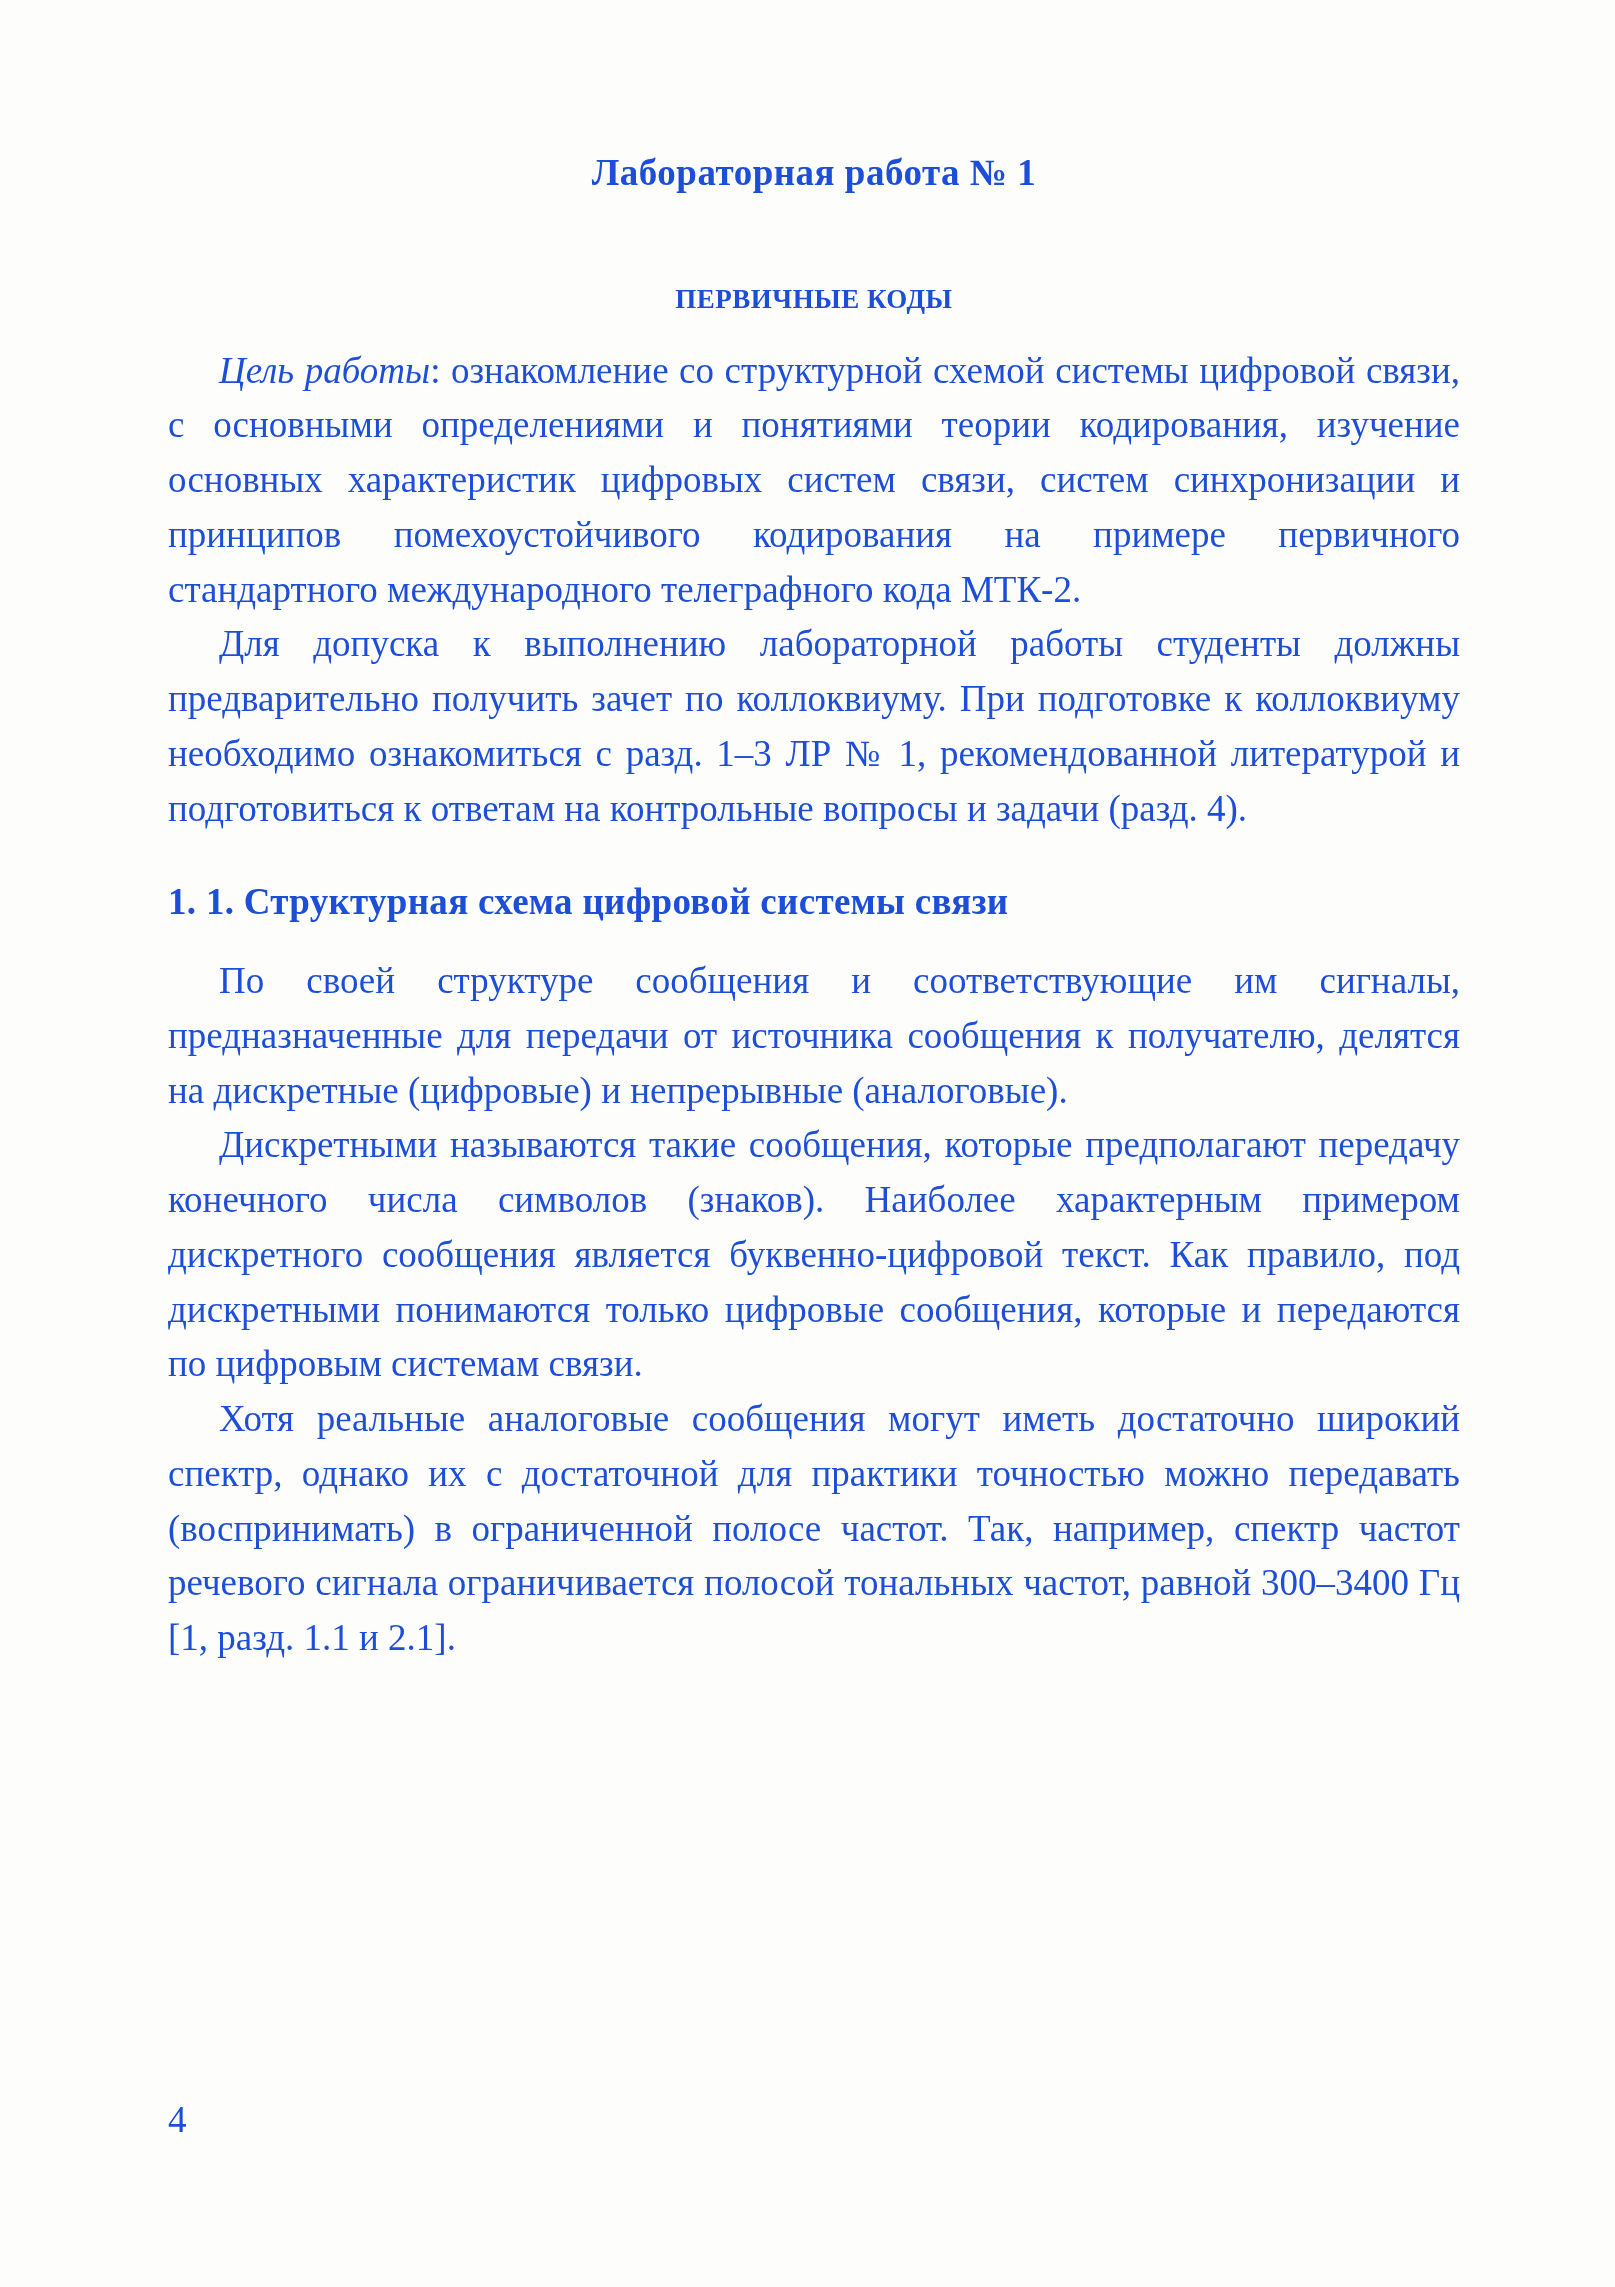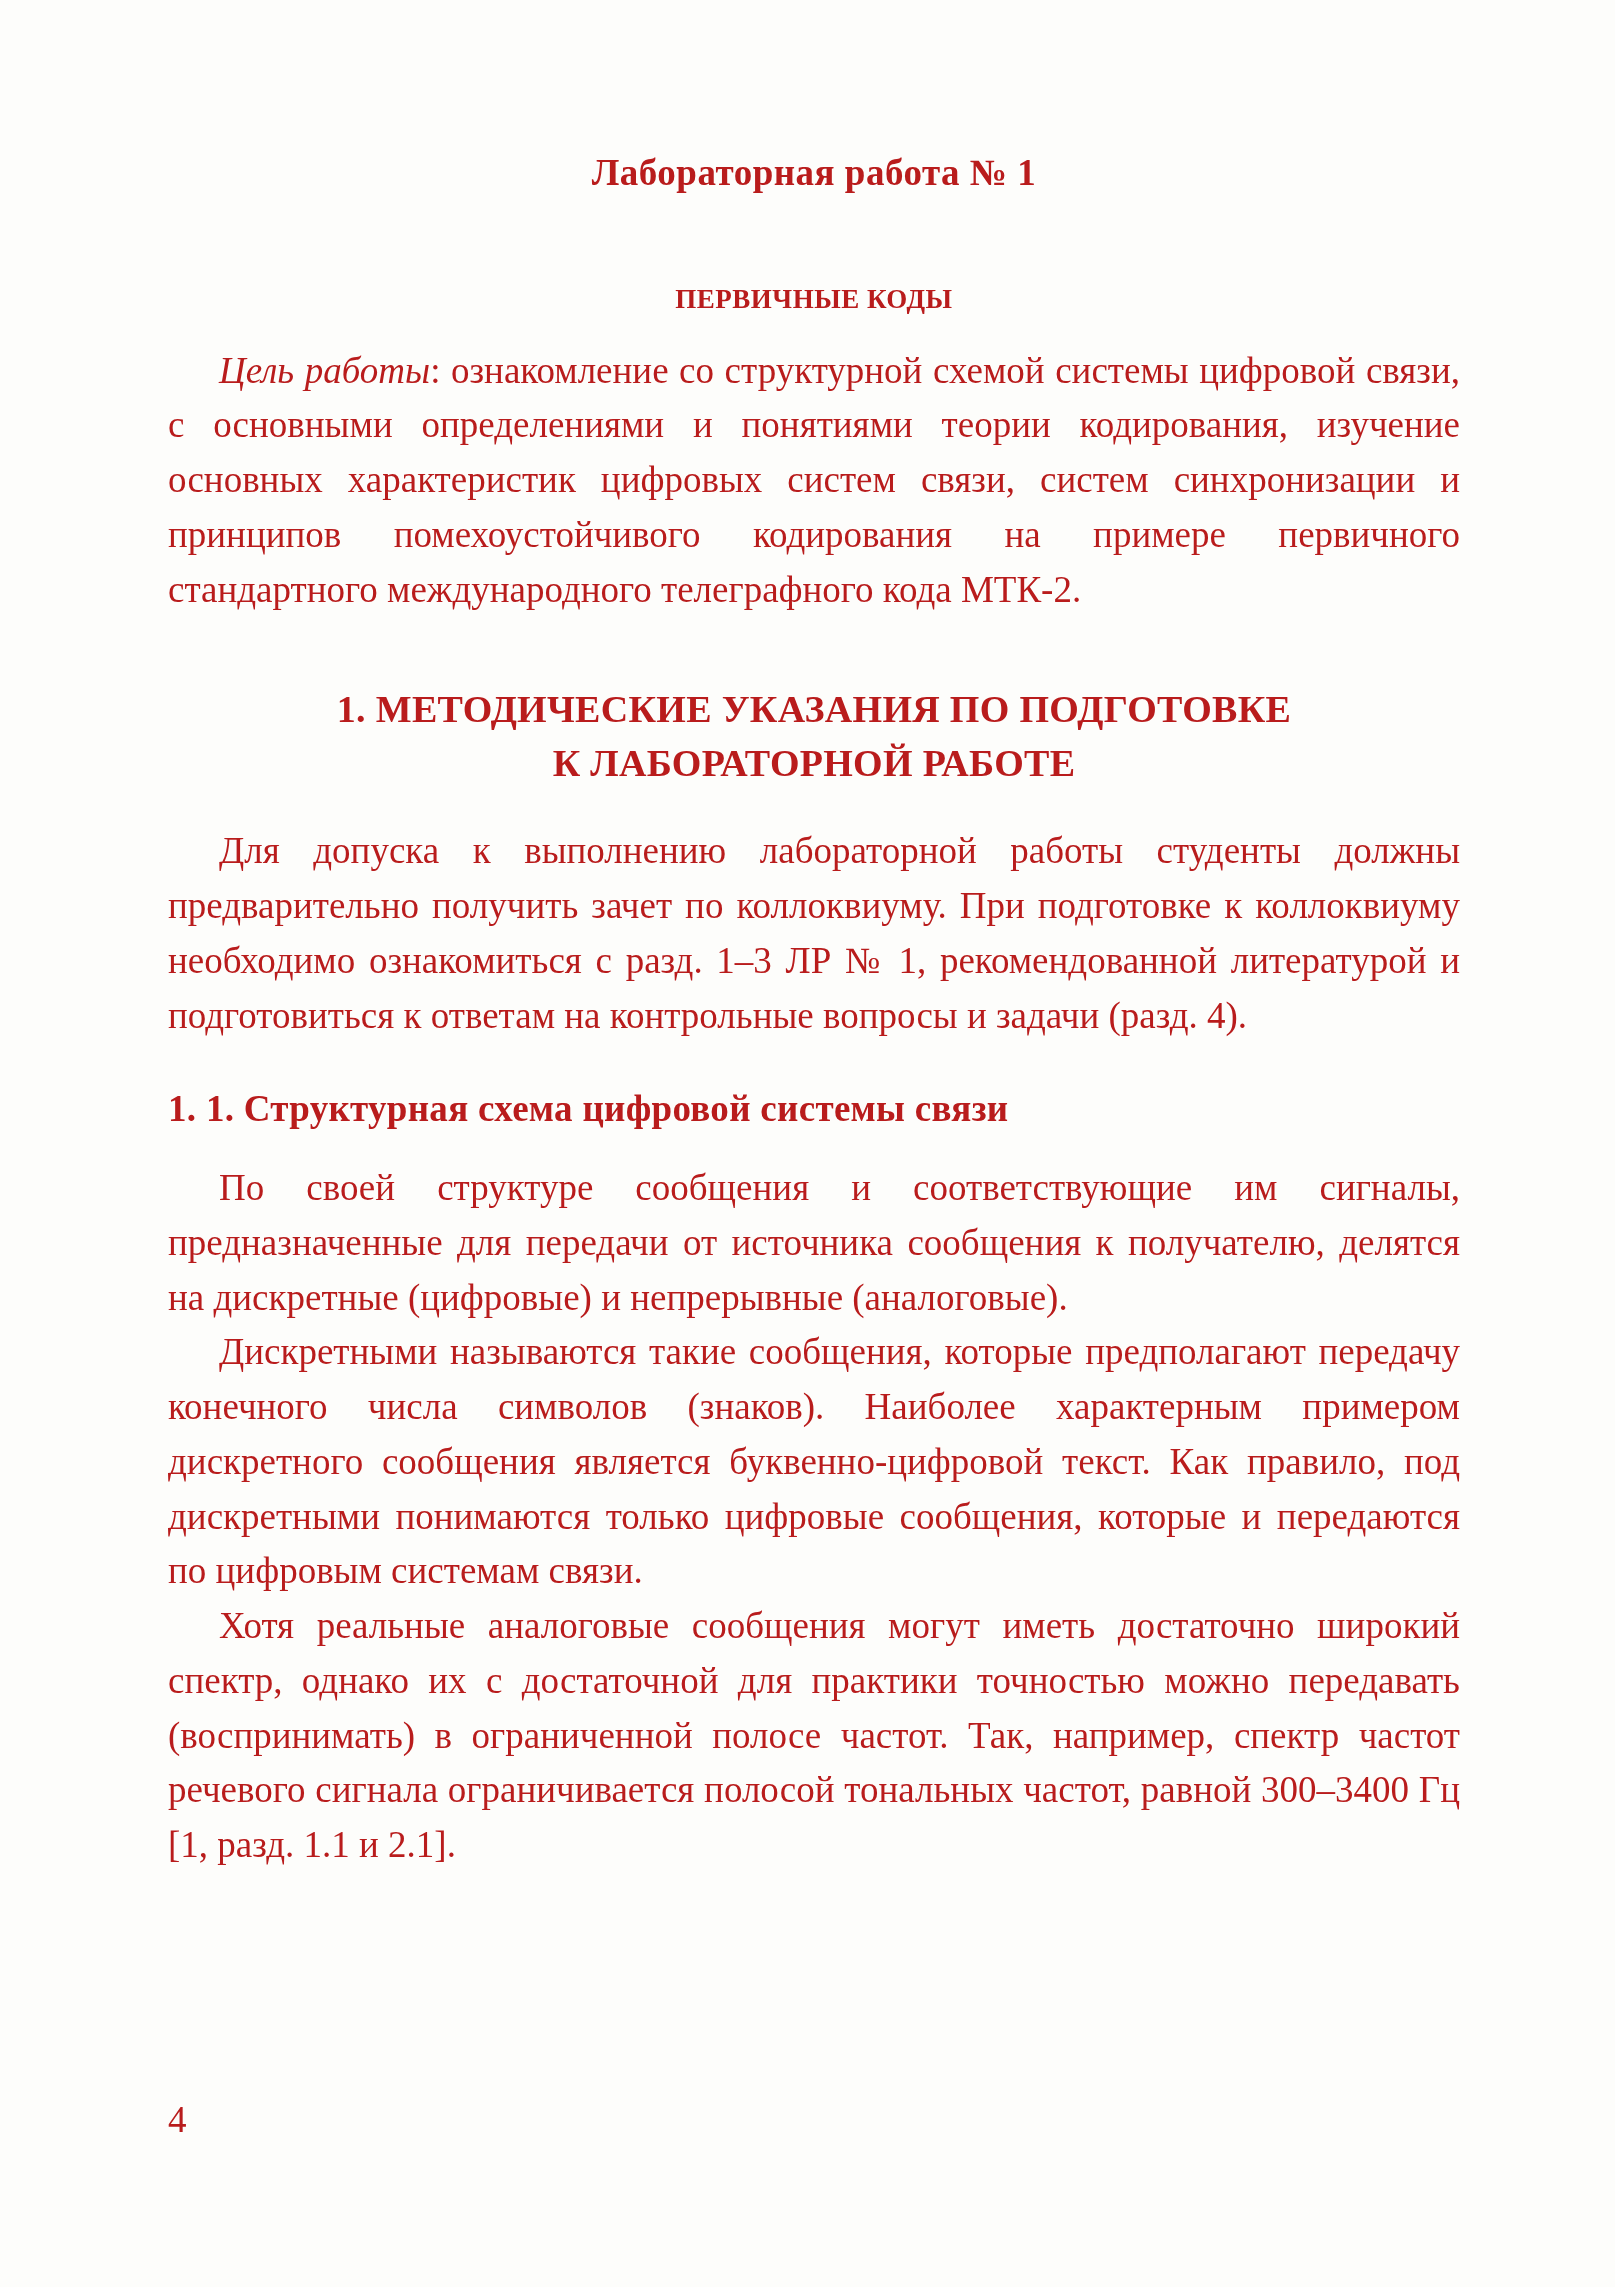--- a/index.html
+++ b/index.html
@@ -9,21 +9,21 @@
   }
   .page {
     position: relative;
     width: 1615px;
     height: 2288px;
     margin: 0 auto;
     background: #fdfdfb;
     box-sizing: border-box;
     padding: 146px 155px 0 168px;
     font-family: "Liberation Serif", "DejaVu Serif", serif;
-    color: #b91c1c;
+    color: #1d4ed8;
     font-size: 37px;
     line-height: 1.48;
   }
   .doc-title {
     font-size: 37px;
     font-weight: bold;
     text-align: center;
     margin: 0 0 79px 0;
     letter-spacing: 0.5px;
   }
@@ -75,24 +75,20 @@
 <body>
 
 <div class="page">
 
   <h1 class="doc-title">Лабораторная работа № 1</h1>
 
   <h2 class="chapter-title">ПЕРВИЧНЫЕ КОДЫ</h2>
 
   <p class="para"><span class="italic">Цель работы</span><span>: ознакомление со структурной схемой системы цифровой связи, с основными определениями и понятиями теории кодирования, изучение основных характеристик цифровых систем связи, систем синхронизации и принципов помехоустойчивого кодирования на примере первичного стандартного международного телеграфного кода МТК-2.</span></p>
 
-  <h3 class="section-title">
-    <span class="line">1. МЕТОДИЧЕСКИЕ УКАЗАНИЯ ПО ПОДГОТОВКЕ</span>
-    <span class="line">К ЛАБОРАТОРНОЙ РАБОТЕ</span>
-  </h3>
 
   <p class="para">Для допуска к выполнению лабораторной работы студенты должны предварительно получить зачет по коллоквиуму. При подготовке к коллоквиуму необходимо ознакомиться с разд. 1–3 ЛР № 1, рекомендованной литературой и подготовиться к ответам на контрольные вопросы и задачи (разд. 4).</p>
 
   <h4 class="subsection-title">1. 1. Структурная схема цифровой системы связи</h4>
 
   <p class="para">По своей структуре сообщения и соответствующие им сигналы, предназначенные для передачи от источника сообщения к получателю, делятся на дискретные (цифровые) и непрерывные (аналоговые).</p>
 
   <p class="para">Дискретными называются такие сообщения, которые предполагают передачу конечного числа символов (знаков). Наиболее характерным примером дискретного сообщения является буквенно-цифровой текст. Как правило, под дискретными понимаются только цифровые сообщения, которые и передаются по цифровым системам связи.</p>
 
 

